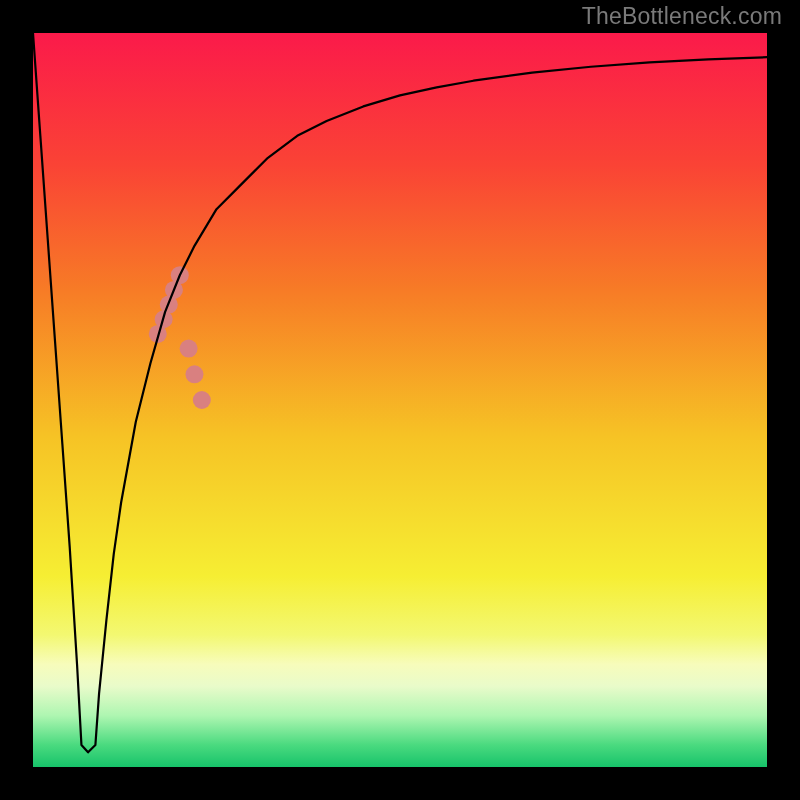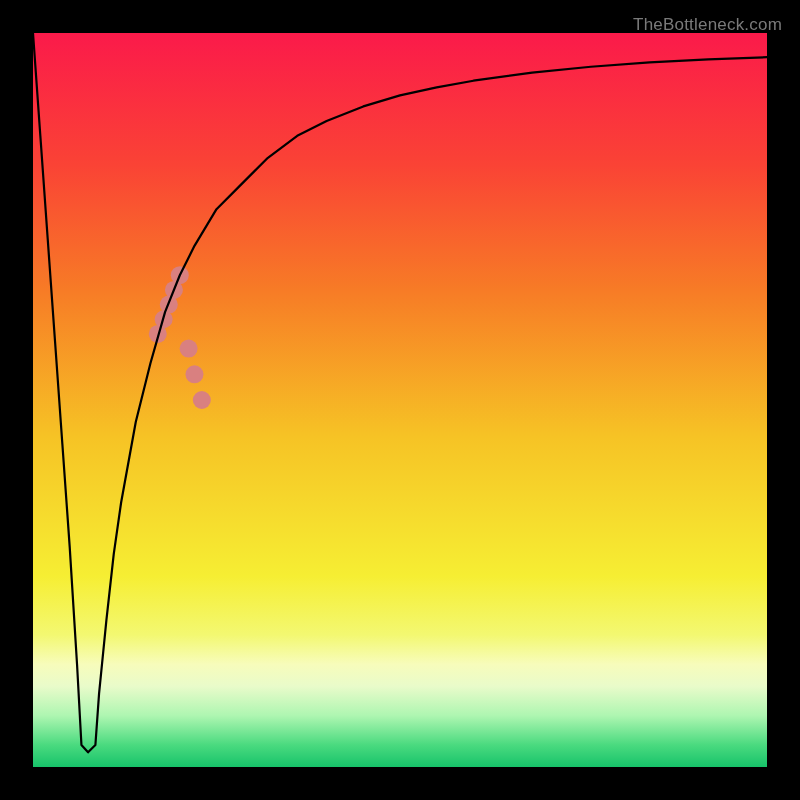--- a/index.html
+++ b/index.html
@@ -11,23 +11,23 @@
     background: #fff;
     font-family: Arial, Helvetica, sans-serif;
   }
   .chart-wrap {
     position: relative;
     width: 800px;
     height: 800px;
   }
   .watermark {
     position: absolute;
-    top: 15px;
+    top: 3px;
     right: 18px;
-    font-size: 17px;
+    font-size: 23px;
     font-weight: 500;
     color: #7a7a7a;
     letter-spacing: 0.2px;
     z-index: 10;
   }
   svg {
     display: block;
   }
 </style>
 </head>

